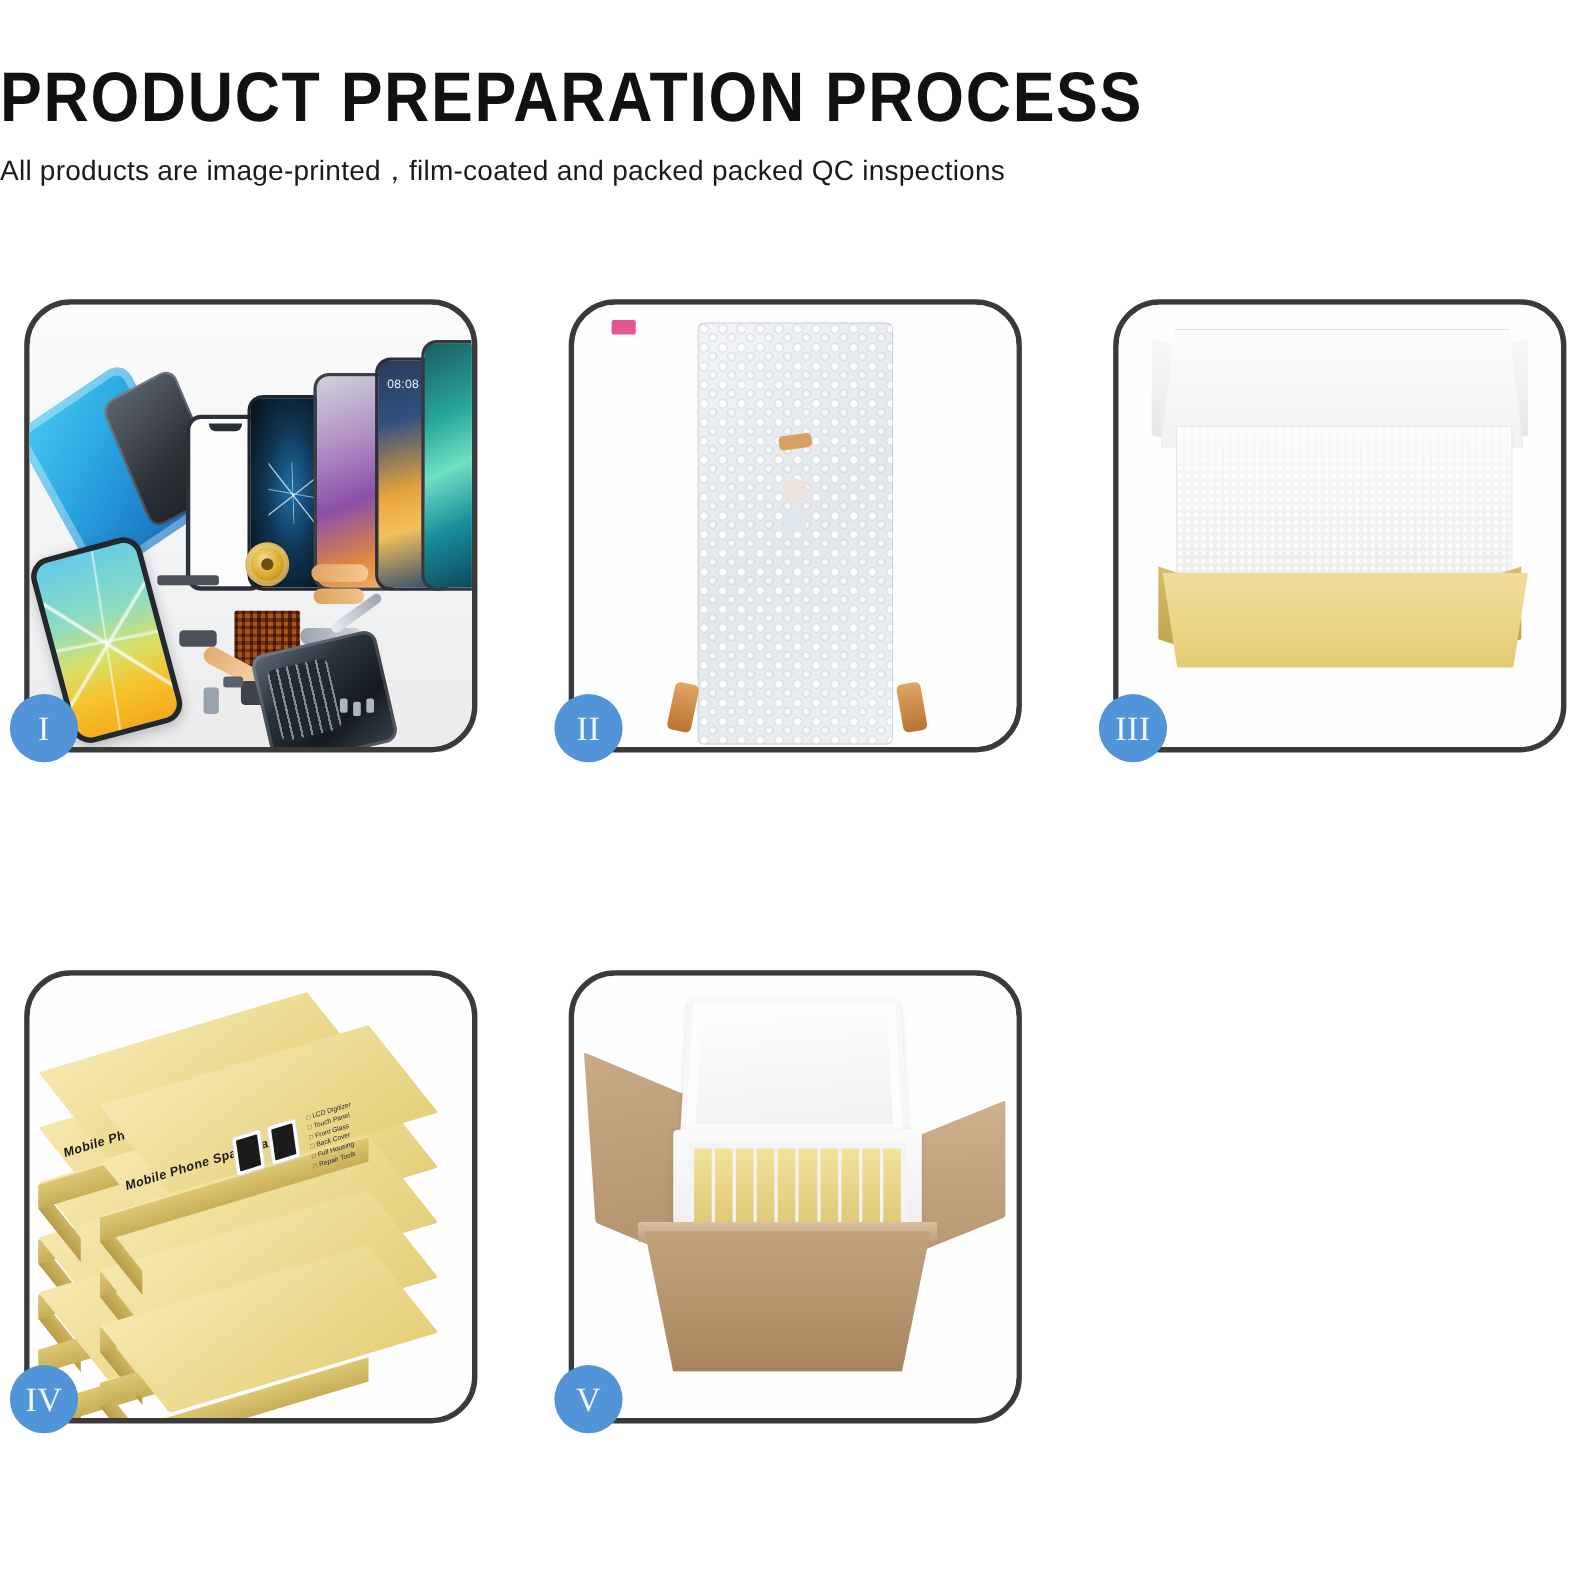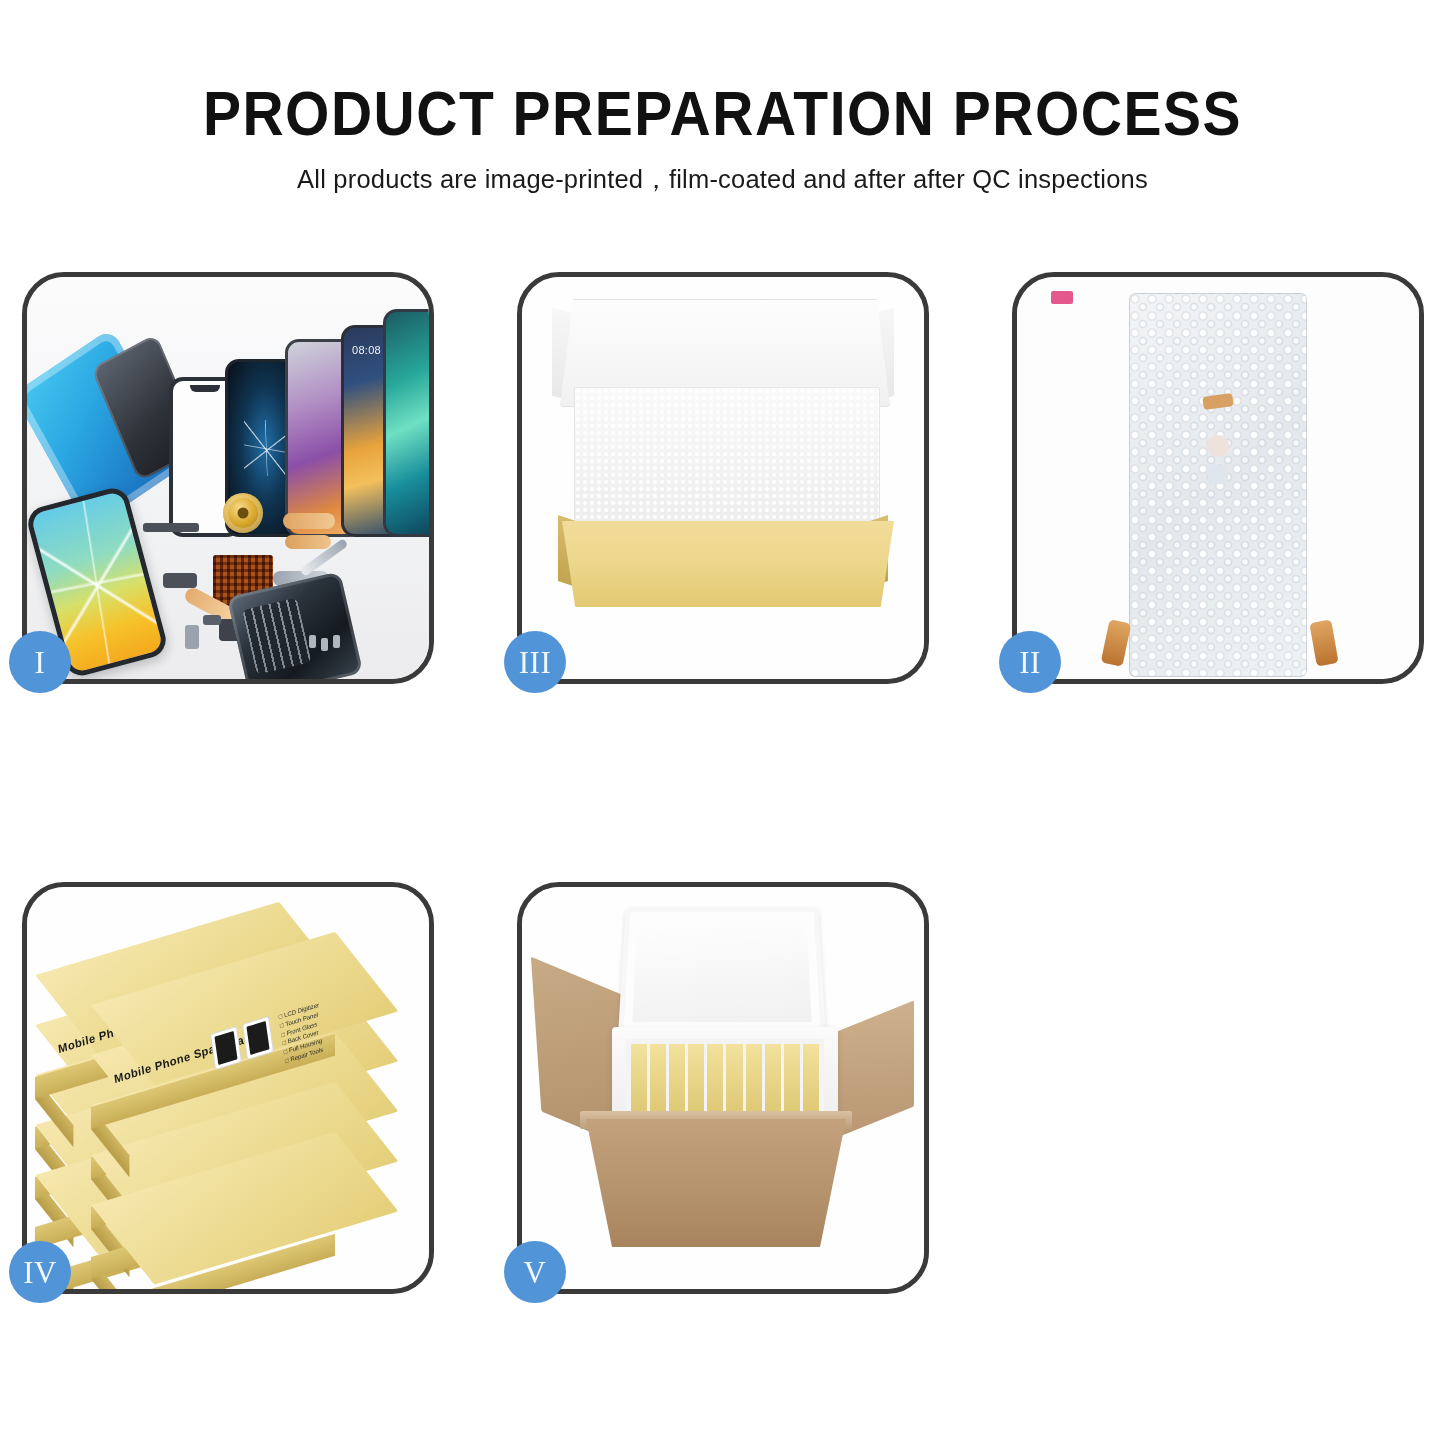--- a/index.html
+++ b/index.html
@@ -5,21 +5,21 @@
   * { box-sizing: border-box; margin: 0; padding: 0; }
   html, body {
     width: 1445px; height: 1445px;
     background: #ffffff;
     font-family: "Liberation Sans", sans-serif;
     overflow: hidden;
   }
   .page { position: relative; width: 1445px; height: 1445px; background: #fff; }
 
   
-  .header { padding-top: 80px; text-align: center; }
+  .header { padding-top: 56px; }
   .title {
     font-size: 57px; font-weight: 700; letter-spacing: 1.5px;
     color: #111; line-height: 1.05;
     font-family: "Liberation Sans", sans-serif;
     transform: scaleY(1.12); transform-origin: center top;
   }
   .subtitle {
     margin-top: 22px; font-size: 25.5px; color: #1a1a1a; font-weight: 400;
     letter-spacing: .2px;
   }
@@ -354,21 +354,21 @@
   .k-s1{left:78px;top:186px;transform:skewY(22deg);}
   .k-s2{left:92px;top:304px;transform:skewY(22deg);}
 </style>
 </head>
 <body>
 
 <div class="page">
 
   <div class="header">
     <div class="title">PRODUCT PREPARATION PROCESS</div>
-    <div class="subtitle">All products are image-printed，film-coated and after after QC inspections</div>
+    <div class="subtitle">All products are image-printed，film-coated and packed packed QC inspections</div>
   </div>
 
   <div class="grid">
 
     <div class="panel">
       <div class="panel-inner p1">
         <div class="adh"></div>
         <div class="fan">
           <div class="fs fs1"></div>
           <div class="fs fs2"></div>
@@ -398,50 +398,50 @@
               <span></span>
           </div>
         </div>
       </div>
       <div class="badge">
         <span>I</span>
       </div>
     </div>
 
     <div class="panel">
-      <div class="panel-inner p3">
-        <div class="m-lidflap-l"></div>
-        <div class="m-lidflap-r"></div>
-        <div class="m-lid"></div>
-        <div class="m-foam"></div>
-        <div class="m-bubble"></div>
-        <div class="m-side-l"></div>
-        <div class="m-side-r"></div>
-        <div class="m-front"></div>
-      </div>
-      <div class="badge">
-        <span>III</span>
-      </div>
-    </div>
-
-    <div class="panel">
       <div class="panel-inner p2">
         <div class="lcd"></div>
         <div class="cable"></div>
         <div class="ctop"></div>
         <div class="cchip"></div>
         <div class="cchip2"></div>
         <div class="flexfoot"></div>
         <div class="fl a"></div>
         <div class="fl b"></div>
         <div class="pinklabel"></div>
         <div class="bubblebag"></div>
       </div>
       <div class="badge">
         <span>II</span>
+      </div>
+    </div>
+
+    <div class="panel">
+      <div class="panel-inner p3">
+        <div class="m-lidflap-l"></div>
+        <div class="m-lidflap-r"></div>
+        <div class="m-lid"></div>
+        <div class="m-foam"></div>
+        <div class="m-bubble"></div>
+        <div class="m-side-l"></div>
+        <div class="m-side-r"></div>
+        <div class="m-front"></div>
+      </div>
+      <div class="badge">
+        <span>III</span>
       </div>
     </div>
 
     <div class="panel">
       <div class="panel-inner p4">
         <div class="stack">
 
           <div class="gbox" style="left:0px;  top:116px;">
             <div class="gb-side" style="left:0;top:102px;"></div>
             <div class="gb-front" style="left:0;top:102px;"></div>

